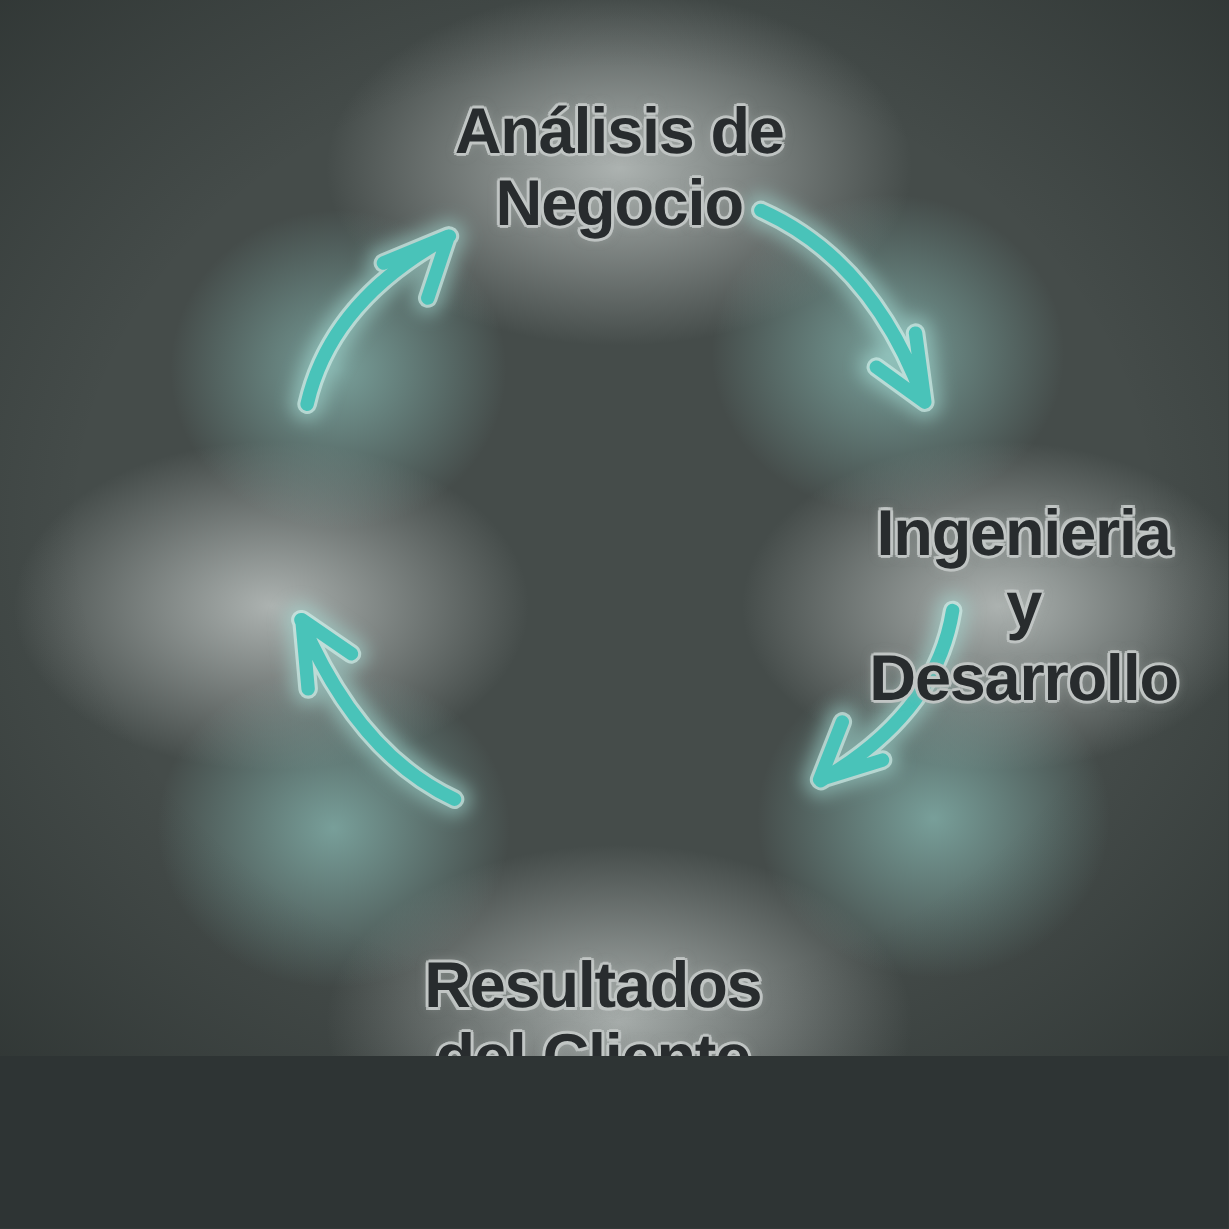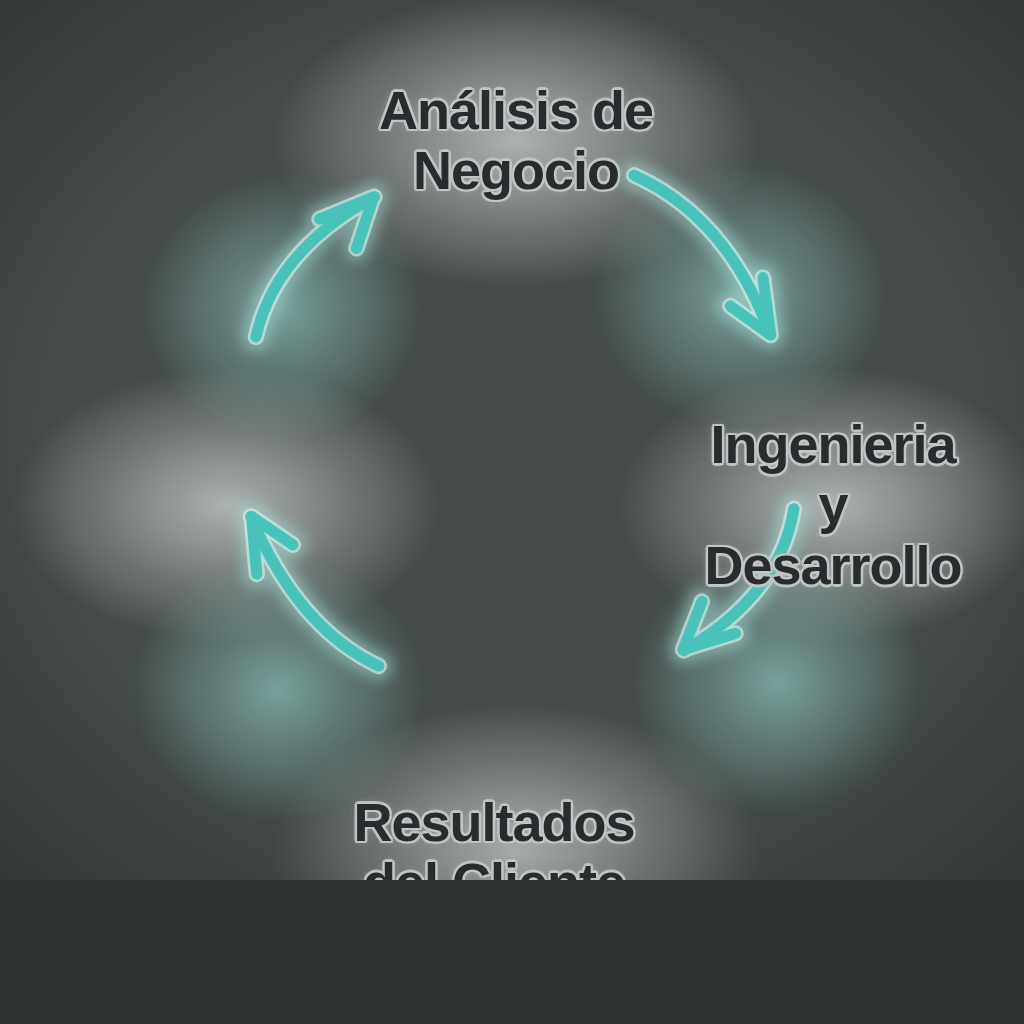--- a/index.html
+++ b/index.html
@@ -57,21 +57,21 @@
        2px -2px 0 rgba(193,198,196,0.85),
       -2px  2px 0 rgba(193,198,196,0.85),
        2px  2px 0 rgba(193,198,196,0.85),
       -2.5px 0 0 rgba(193,198,196,0.85),
        2.5px 0 0 rgba(193,198,196,0.85),
        0 -2.5px 0 rgba(193,198,196,0.85),
        0  2.5px 0 rgba(193,198,196,0.85),
        0 0 9px rgba(170,176,174,0.65);
   }
   .label-top    { left: 516px; top: 140px; }
-  .label-right  { left: 833px; top: 505px; }
+  .label-right  { left: 853px; top: 505px; }
   .label-bottom { left: 494px; top: 852px; }
   .label-left   { left: 226px; top: 505px; }
 </style>
 </head>
 <body>
 
 <div class="canvas">
 
   <svg class="arrows" viewBox="0 0 1024 1024" xmlns="http://www.w3.org/2000/svg">
     <defs>

